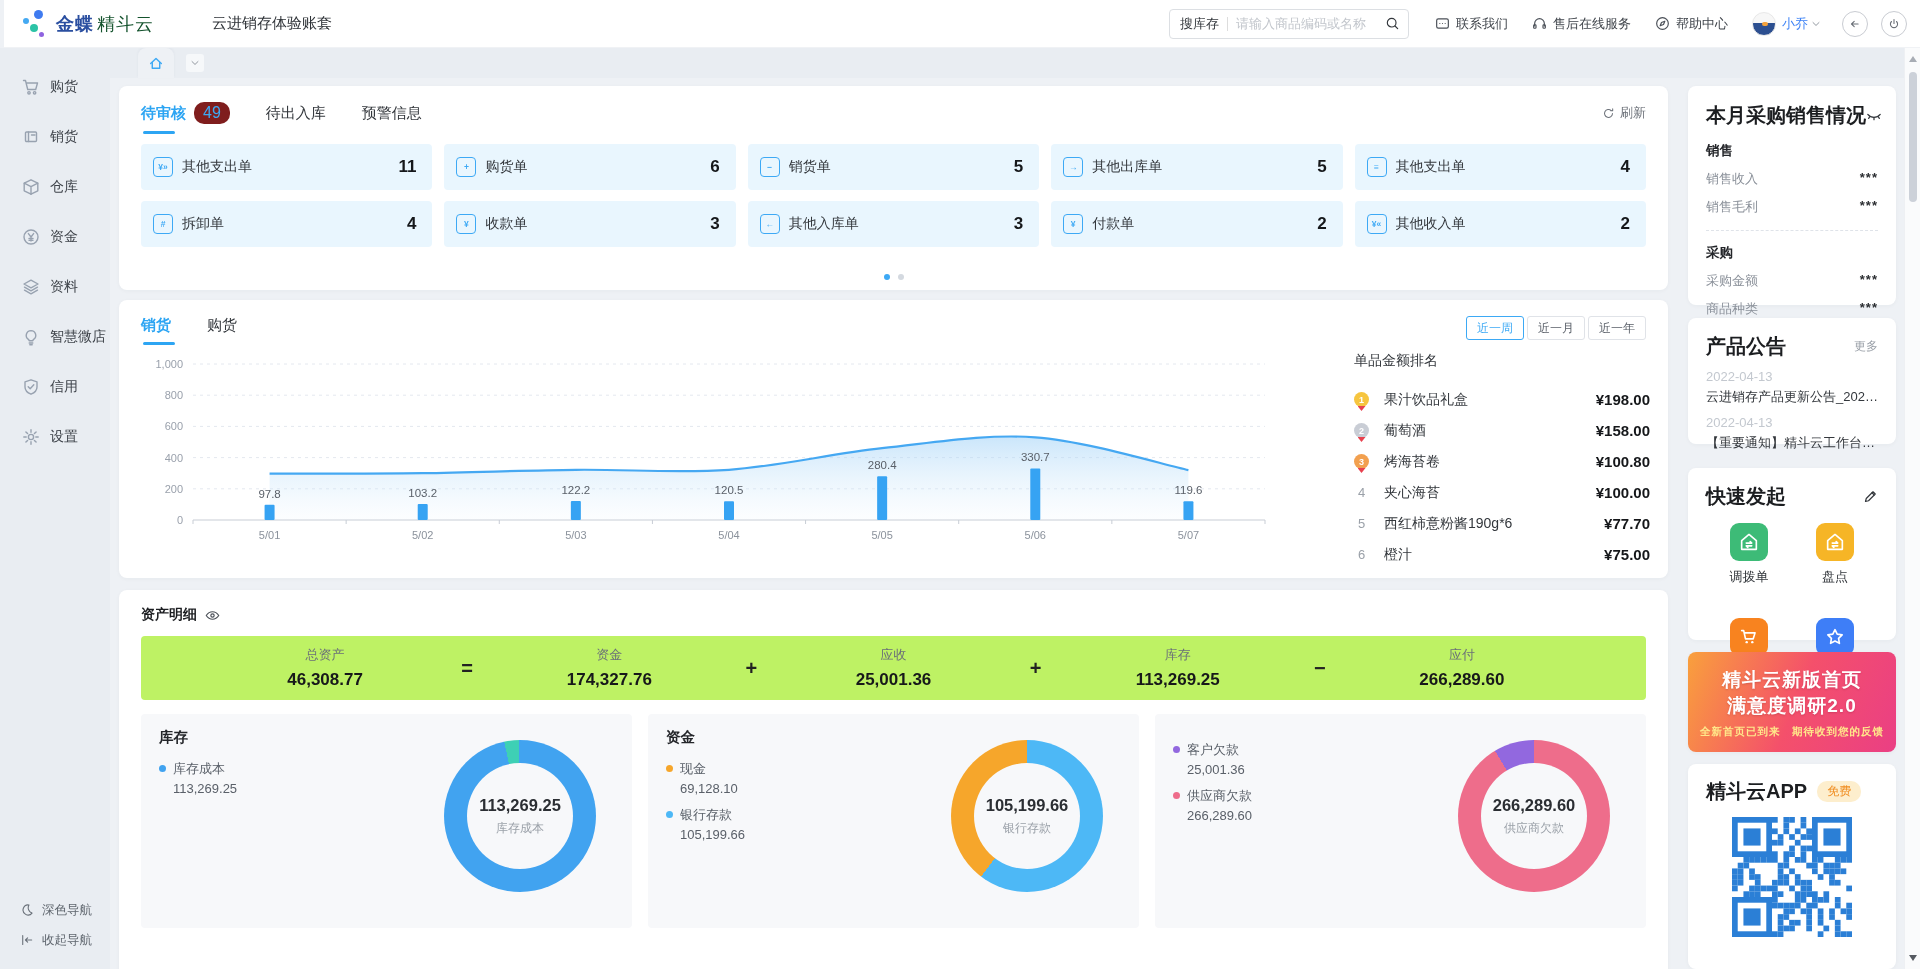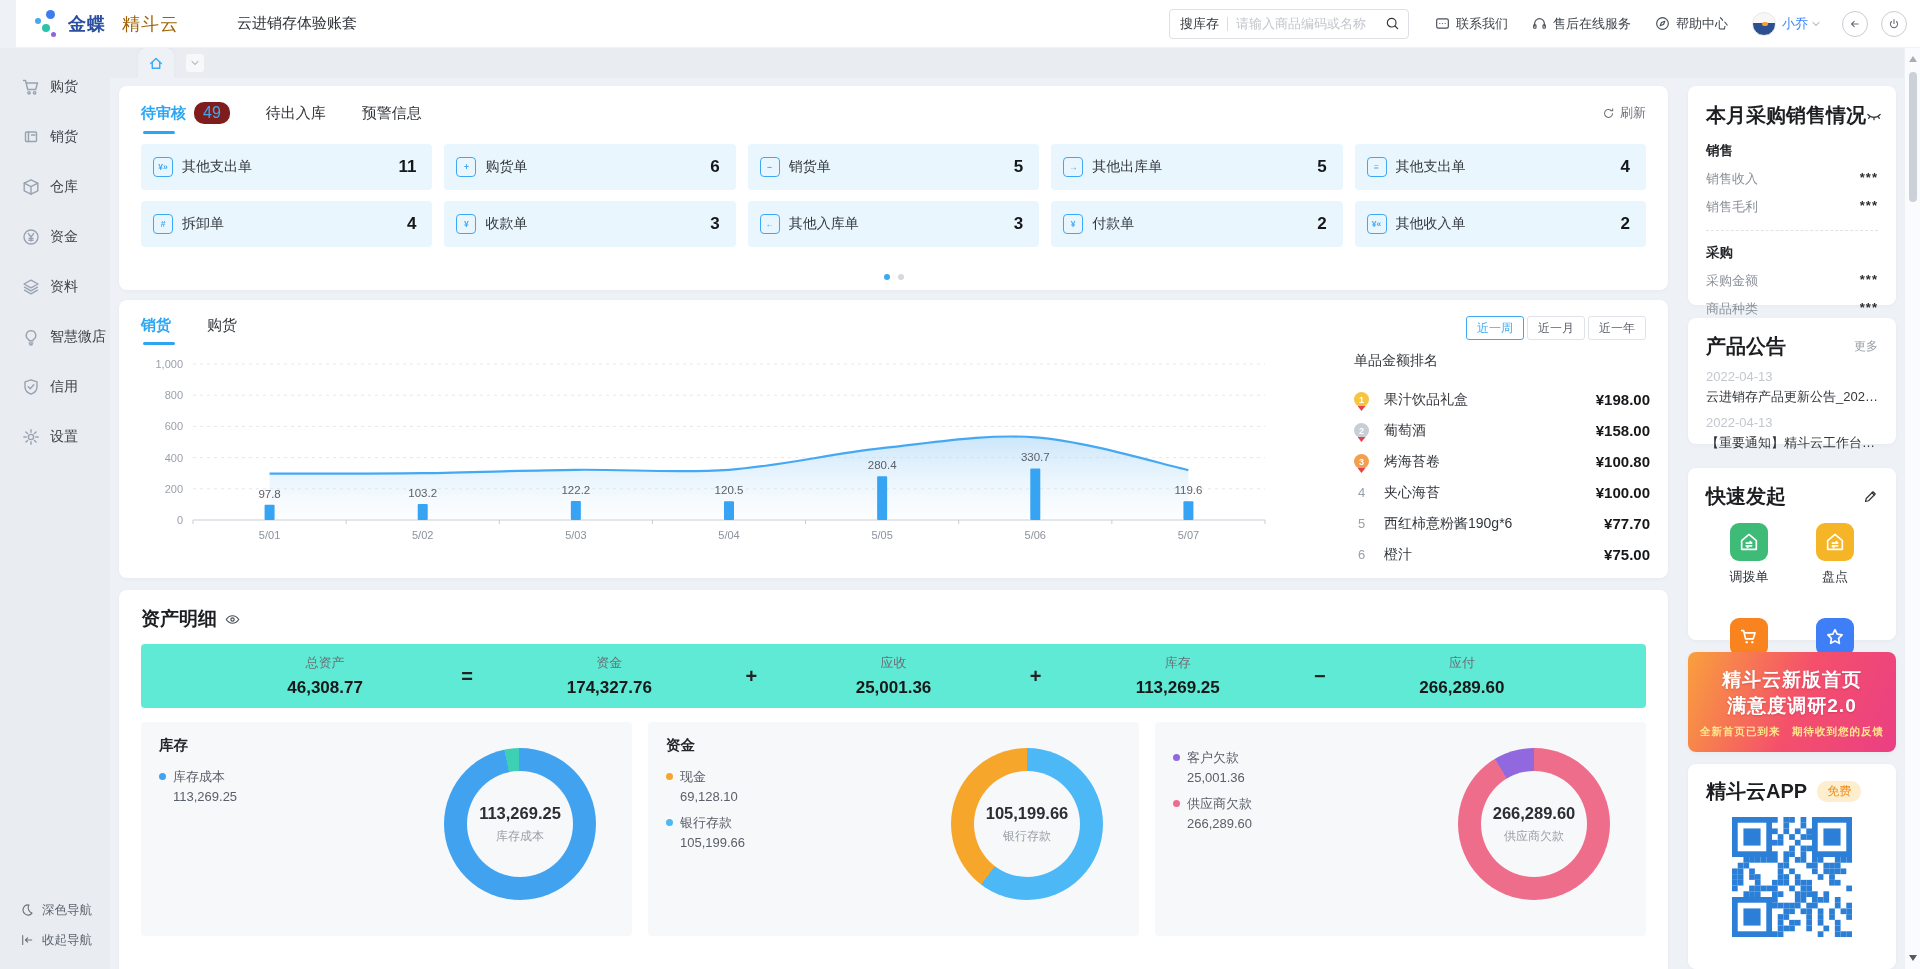--- a/index.html
+++ b/index.html
@@ -1,29 +1,29 @@
 <!DOCTYPE html>
 <html><head>
 <meta charset="utf-8">
 <style>
   * { margin:0; padding:0; box-sizing:border-box; }
   html,body { width:1920px; height:969px; overflow:hidden; font-family:"Liberation Sans","DejaVu Sans",sans-serif; background:#eef1f5; position:relative; }
   .ic { display:inline-flex; align-items:center; justify-content:center; }
   .ic svg { display:block; }
 
   
-  #header { position:absolute; top:0; left:16px; right:0; height:48px; background:#fff; display:flex; align-items:center; z-index:10; border-bottom:1px solid #f0f2f5;justify-content:center; }
+  #header { position:absolute; top:0; left:4px; right:0; height:48px; background:#fff; display:flex; align-items:center; z-index:10; border-bottom:1px solid #f0f2f5;justify-content:center; }
   .logo-dots { position:relative; width:26px; height:30px; margin-left:18px; }
   .logo-dots i { position:absolute; border-radius:50%; }
   .d1 { width:9px; height:9px; background:#3f7bf0; left:12px; top:1px; }
   .d2 { width:6px; height:6px; background:#44a9f2; left:1px; top:9px; }
   .d3 { width:8px; height:8px; background:#2cc3a6; left:8px; top:15px; }
   .d4 { width:5px; height:5px; background:#8f63e0; left:17px; top:23px; }
   .brand-bold { font-size:18px; font-weight:bold; color:#2b4fa0; margin-left:8px; letter-spacing:1px; }
-  .brand-light { font-size:18px; color:#a16207; margin-left:16px; letter-spacing:1px; }
+  .brand-light { font-size:18px; color:#14532d; margin-left:3px; letter-spacing:1px; }
   .account-title { font-size:15px; color:#2f3338; margin-left:58px; }
   .hspacer { flex:1; }
   .search-box { width:240px; height:30px; border:1px solid #dcdfe3; border-radius:4px; display:flex; align-items:center; padding:0 8px 0 10px; margin-right:26px; color:#33373c; }
   .search-scope { font-size:13px; white-space:nowrap; }
   .search-div { width:1px; height:14px; background:#ddd; margin:0 8px; }
   .search-input { border:none; outline:none; flex:1; font-size:13px; color:#333; min-width:0; font-family:inherit; }
   .search-input::placeholder { color:#c2c6cc; }
   .hlink { display:flex; align-items:center; gap:6px; font-size:13px; color:#3f444b; margin-right:24px; cursor:pointer; white-space:nowrap; }
   .hlink .ic { color:#4a4f57; }
   .avatar { width:24px; height:24px; border-radius:50%; background:linear-gradient(#f7f7f7 46%,#2c4f90 46%); border:1px solid #e8e8e8; margin-right:6px; position:relative; overflow:hidden; }
@@ -81,23 +81,23 @@
   .rank-row { height:31px; display:flex; align-items:center; cursor:pointer; }
   .rank-slot { width:24px; flex:none; display:flex; }
   .medal { width:15px; height:15px; border-radius:50%; color:#fff; font-size:9px; font-weight:bold; display:flex; align-items:center; justify-content:center; position:relative; }
   .medal::after { content:""; position:absolute; bottom:-4px; left:3.5px; width:8px; height:5px; background:#e8414e; clip-path:polygon(0 0,100% 0,50% 100%); }
   .m1 { background:#f6c53f; } .m2 { background:#c9cdd5; } .m3 { background:#f2a04f; }
   .rank-num { width:15px; text-align:center; color:#9aa0a8; font-size:13px; }
   .rank-name { flex:1; font-size:14px; color:#33373c; margin-left:6px; white-space:nowrap; overflow:hidden; text-overflow:ellipsis; }
   .rank-amt { font-size:15px; font-weight:bold; color:#15171a; margin-left:8px; }
 
   .assets-head { display:flex; align-items:center; gap:8px; padding:16px 22px 0; }
-  .assets-title { font-size:19px; font-weight:bold; color:#1c1e21; }
+  .assets-title { font-size:14px; font-weight:bold; color:#1c1e21; }
   .assets-head .ic { color:#4a4f57; cursor:pointer; }
-  .formula { margin:12px 22px 0; height:64px; background:#5eead4; border-radius:4px; display:flex; align-items:center; padding:0 70px; }
+  .formula { margin:12px 22px 0; height:64px; background:#bef264; border-radius:4px; display:flex; align-items:center; padding:0 70px; }
   .f-term { flex:1; display:flex; flex-direction:column; align-items:center; }
   .f-label { font-size:13px; color:#6b7078; }
   .f-value { font-size:17px; font-weight:bold; color:#17181a; margin-top:6px; }
   .f-op { width:56px; text-align:center; font-size:20px; font-weight:bold; color:#222; }
 
   .asset-panels { display:flex; gap:16px; margin:14px 22px 0; }
   .asset-panel { flex:1; height:214px; background:#f7f8fa; border-radius:4px; position:relative; padding:14px 18px; }
   .ap-title { font-size:14.5px; font-weight:bold; color:#24262a; }
   .legend { margin-top:12px; }
   .lg-item { margin-bottom:9px; }

